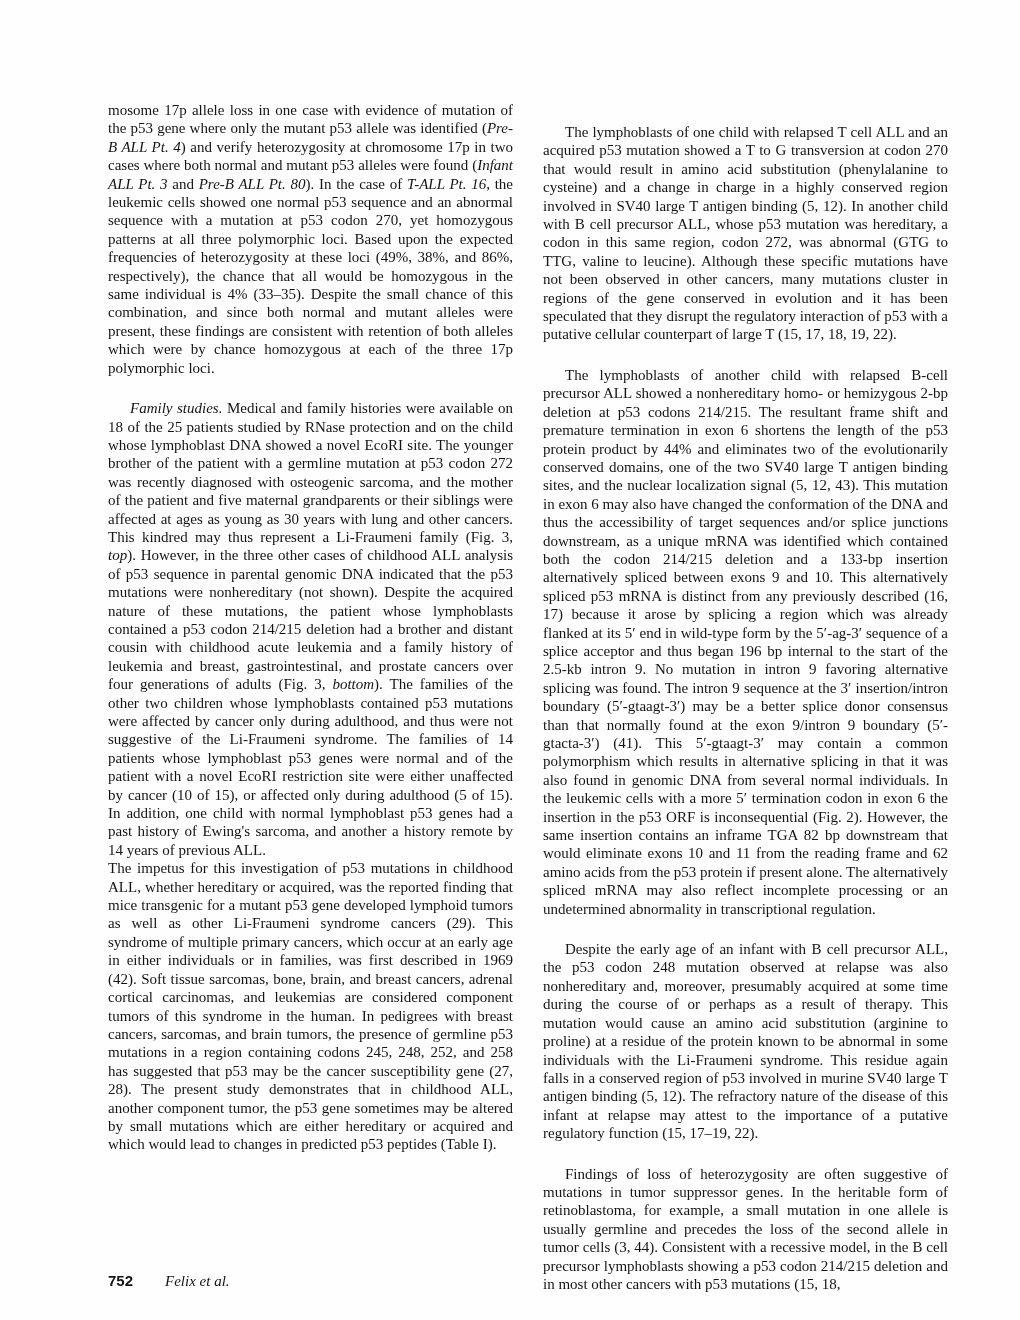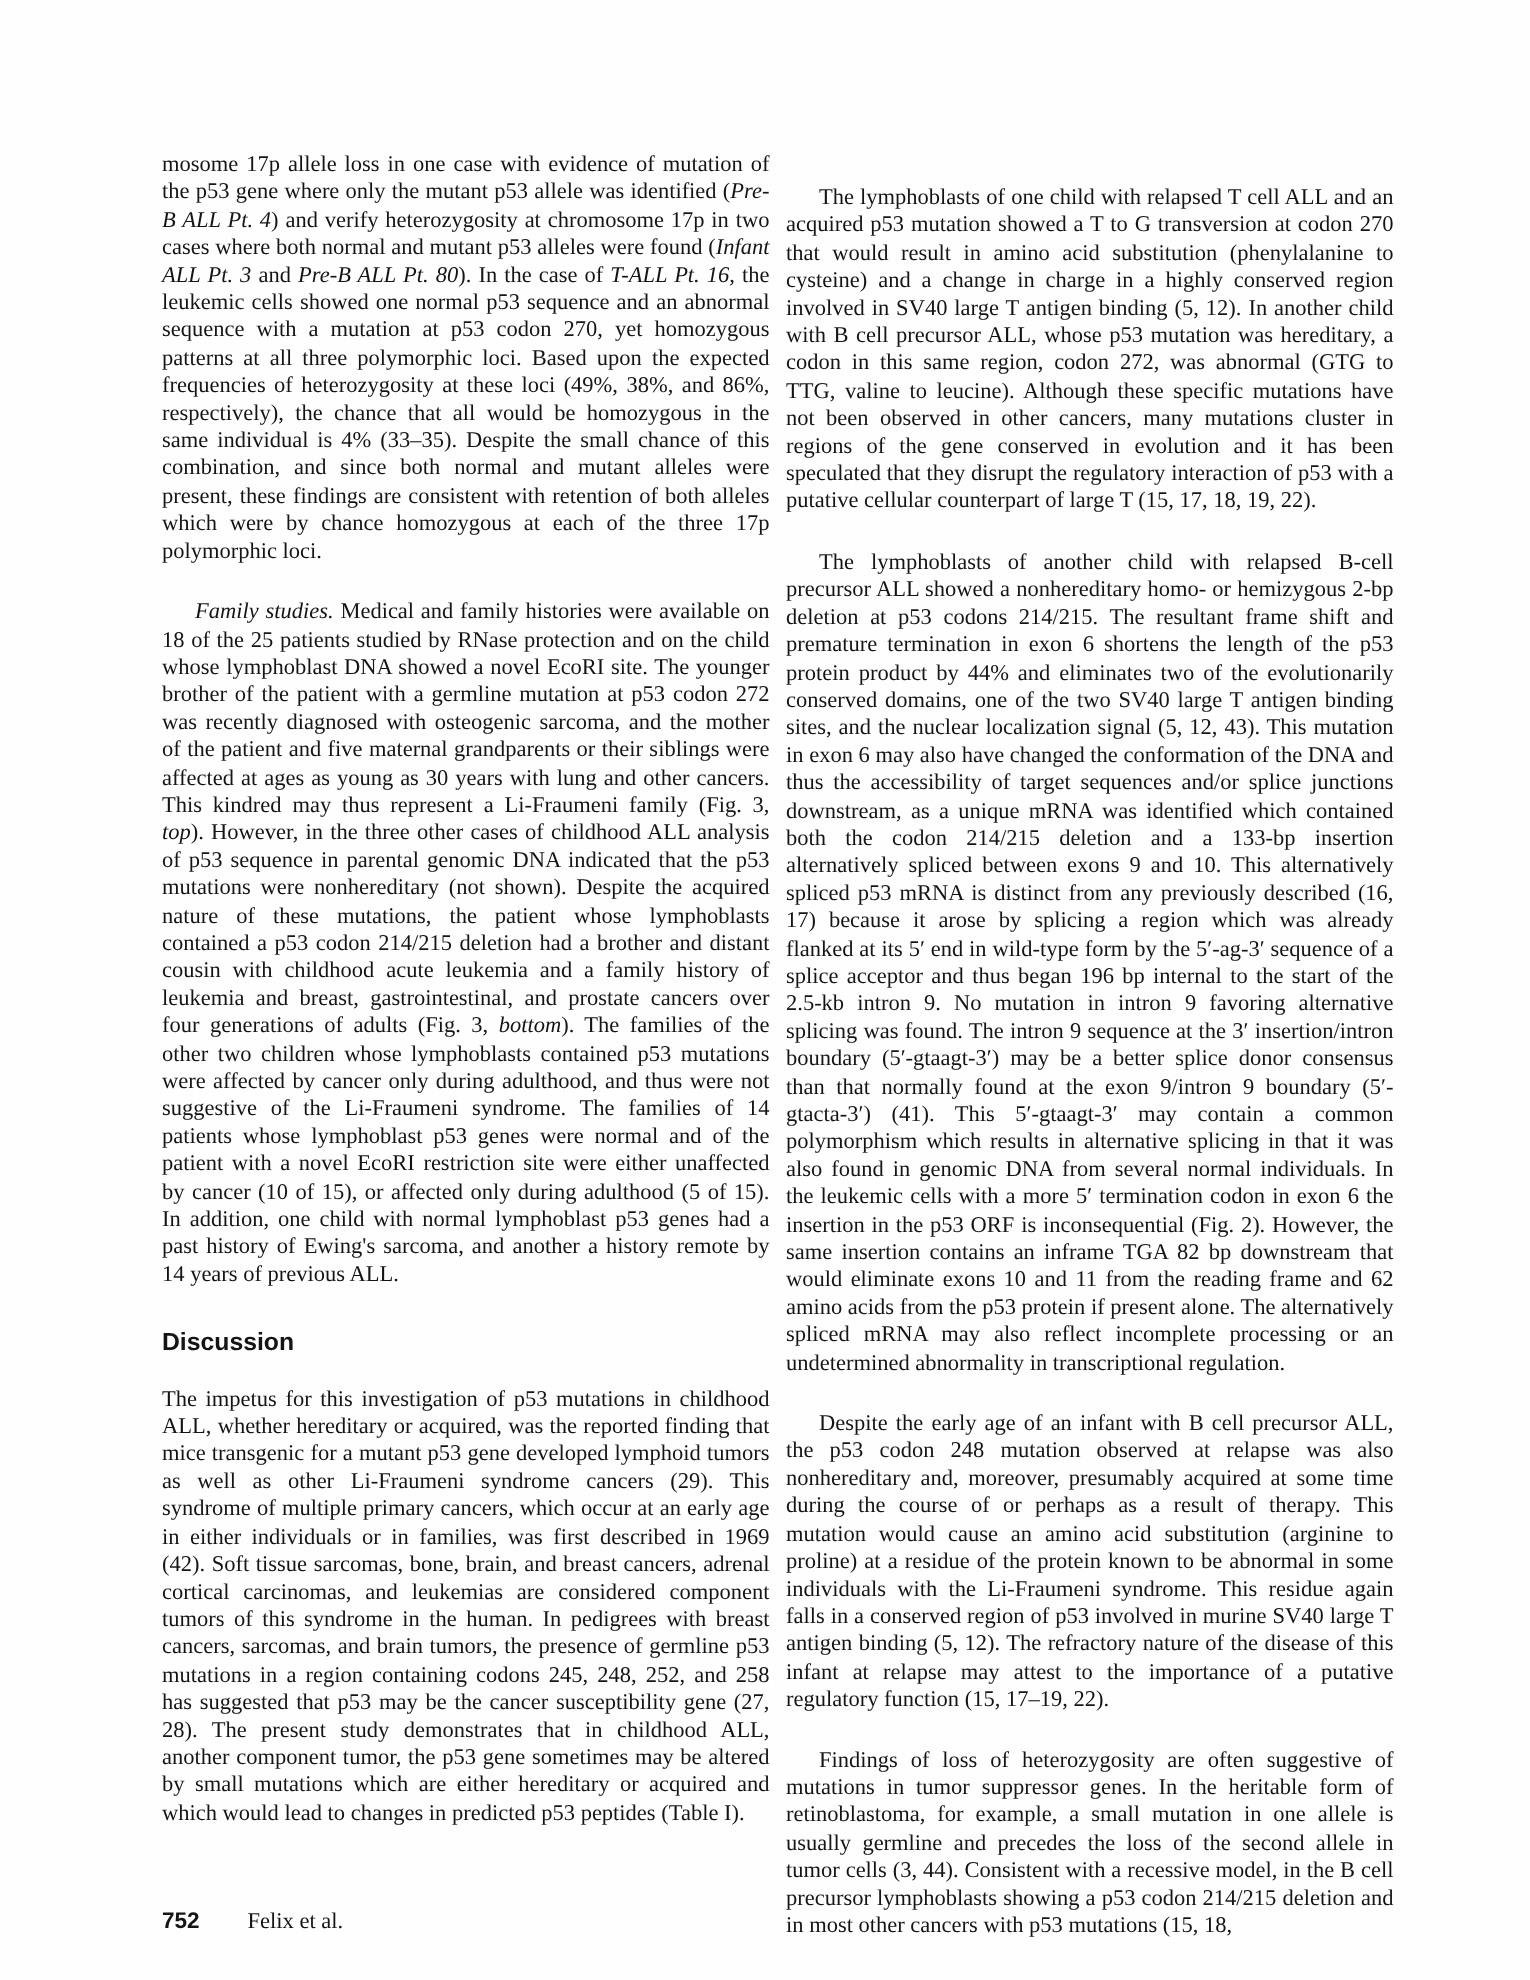--- a/index.html
+++ b/index.html
@@ -15,21 +15,21 @@
     background: #fefefe;
     color: #141414;
     font-family: "Liberation Serif", serif;
     overflow: hidden;
   }
   .columns {
     position: absolute;
     top: 101px;
     left: 108px;
     display: flex;
-    gap: 11px;
+    gap: 30px;
   }
   .col {
     width: 405px;
     font-size: 15px;
     line-height: 18.4px;
     text-align: justify;
   }
   .col p {
     margin: 0;
     padding: 0;
@@ -50,34 +50,34 @@
     left: 108px;
     top: 1272px;
     font-size: 15px;
   }
   .page-footer .page-number {
     font-family: "Liberation Sans", sans-serif;
     font-weight: bold;
     margin-right: 32px;
   }
   .page-footer .running-authors {
+    font-style: italic;
     margin-top: 41px;
   }
 </style>
 </head>
 <body>
 
 <div class="page">
 
   <div class="columns">
 
     <div class="col">
       <p class="noindent">mosome 17p allele loss in one case with evidence of mutation of the p53 gene where only the mutant p53 allele was identified (<i>Pre-B ALL Pt. 4</i>) and verify heterozygosity at chromosome 17p in two cases where both normal and mutant p53 alleles were found (<i>Infant ALL Pt. 3</i> and <i>Pre-B ALL Pt. 80</i>). In the case of <i>T-ALL Pt. 16</i>, the leukemic cells showed one normal p53 sequence and an abnormal sequence with a mutation at p53 codon 270, yet homozygous patterns at all three polymorphic loci. Based upon the expected frequencies of heterozygosity at these loci (49%, 38%, and 86%, respectively), the chance that all would be homozygous in the same individual is 4% (33–35). Despite the small chance of this combination, and since both normal and mutant alleles were present, these findings are consistent with retention of both alleles which were by chance homozygous at each of the three 17p polymorphic loci.</p>
       <p class="indent"><i>Family studies.</i> Medical and family histories were available on 18 of the 25 patients studied by RNase protection and on the child whose lymphoblast DNA showed a novel EcoRI site. The younger brother of the patient with a germline mutation at p53 codon 272 was recently diagnosed with osteogenic sarcoma, and the mother of the patient and five maternal grandparents or their siblings were affected at ages as young as 30 years with lung and other cancers. This kindred may thus represent a Li-Fraumeni family (Fig. 3, <i>top</i>). However, in the three other cases of childhood ALL analysis of p53 sequence in parental genomic DNA indicated that the p53 mutations were nonhereditary (not shown). Despite the acquired nature of these mutations, the patient whose lymphoblasts contained a p53 codon 214/215 deletion had a brother and distant cousin with childhood acute leukemia and a family history of leukemia and breast, gastrointestinal, and prostate cancers over four generations of adults (Fig. 3, <i>bottom</i>). The families of the other two children whose lymphoblasts contained p53 mutations were affected by cancer only during adulthood, and thus were not suggestive of the Li-Fraumeni syndrome. The families of 14 patients whose lymphoblast p53 genes were normal and of the patient with a novel EcoRI restriction site were either unaffected by cancer (10 of 15), or affected only during adulthood (5 of 15). In addition, one child with normal lymphoblast p53 genes had a past history of Ewing's sarcoma, and another a history remote by 14 years of previous ALL.</p>
-      <h2 class="section-heading">Discussion</h2>
       <p class="noindent">The impetus for this investigation of p53 mutations in childhood ALL, whether hereditary or acquired, was the reported finding that mice transgenic for a mutant p53 gene developed lymphoid tumors as well as other Li-Fraumeni syndrome cancers (29). This syndrome of multiple primary cancers, which occur at an early age in either individuals or in families, was first described in 1969 (42). Soft tissue sarcomas, bone, brain, and breast cancers, adrenal cortical carcinomas, and leukemias are considered component tumors of this syndrome in the human. In pedigrees with breast cancers, sarcomas, and brain tumors, the presence of germline p53 mutations in a region containing codons 245, 248, 252, and 258 has suggested that p53 may be the cancer susceptibility gene (27, 28). The present study demonstrates that in childhood ALL, another component tumor, the p53 gene sometimes may be altered by small mutations which are either hereditary or acquired and which would lead to changes in predicted p53 peptides (Table I).</p>
     </div>
 
     <div class="col">
       <p class="indent">The lymphoblasts of one child with relapsed T cell ALL and an acquired p53 mutation showed a T to G transversion at codon 270 that would result in amino acid substitution (phenylalanine to cysteine) and a change in charge in a highly conserved region involved in SV40 large T antigen binding (5, 12). In another child with B cell precursor ALL, whose p53 mutation was hereditary, a codon in this same region, codon 272, was abnormal (GTG to TTG, valine to leucine). Although these specific mutations have not been observed in other cancers, many mutations cluster in regions of the gene conserved in evolution and it has been speculated that they disrupt the regulatory interaction of p53 with a putative cellular counterpart of large T (15, 17, 18, 19, 22).</p>
       <p class="indent">The lymphoblasts of another child with relapsed B-cell precursor ALL showed a nonhereditary homo- or hemizygous 2-bp deletion at p53 codons 214/215. The resultant frame shift and premature termination in exon 6 shortens the length of the p53 protein product by 44% and eliminates two of the evolutionarily conserved domains, one of the two SV40 large T antigen binding sites, and the nuclear localization signal (5, 12, 43). This mutation in exon 6 may also have changed the conformation of the DNA and thus the accessibility of target sequences and/or splice junctions downstream, as a unique mRNA was identified which contained both the codon 214/215 deletion and a 133-bp insertion alternatively spliced between exons 9 and 10. This alternatively spliced p53 mRNA is distinct from any previously described (16, 17) because it arose by splicing a region which was already flanked at its 5′ end in wild-type form by the 5′-ag-3′ sequence of a splice acceptor and thus began 196 bp internal to the start of the 2.5-kb intron 9. No mutation in intron 9 favoring alternative splicing was found. The intron 9 sequence at the 3′ insertion/intron boundary (5′-gtaagt-3′) may be a better splice donor consensus than that normally found at the exon 9/intron 9 boundary (5′-gtacta-3′) (41). This 5′-gtaagt-3′ may contain a common polymorphism which results in alternative splicing in that it was also found in genomic DNA from several normal individuals. In the leukemic cells with a more 5′ termination codon in exon 6 the insertion in the p53 ORF is inconsequential (Fig. 2). However, the same insertion contains an inframe TGA 82 bp downstream that would eliminate exons 10 and 11 from the reading frame and 62 amino acids from the p53 protein if present alone. The alternatively spliced mRNA may also reflect incomplete processing or an undetermined abnormality in transcriptional regulation.</p>
       <p class="indent">Despite the early age of an infant with B cell precursor ALL, the p53 codon 248 mutation observed at relapse was also nonhereditary and, moreover, presumably acquired at some time during the course of or perhaps as a result of therapy. This mutation would cause an amino acid substitution (arginine to proline) at a residue of the protein known to be abnormal in some individuals with the Li-Fraumeni syndrome. This residue again falls in a conserved region of p53 involved in murine SV40 large T antigen binding (5, 12). The refractory nature of the disease of this infant at relapse may attest to the importance of a putative regulatory function (15, 17–19, 22).</p>
       <p class="indent">Findings of loss of heterozygosity are often suggestive of mutations in tumor suppressor genes. In the heritable form of retinoblastoma, for example, a small mutation in one allele is usually germline and precedes the loss of the second allele in tumor cells (3, 44). Consistent with a recessive model, in the B cell precursor lymphoblasts showing a p53 codon 214/215 deletion and in most other cancers with p53 mutations (15, 18,</p>
     </div>
 

